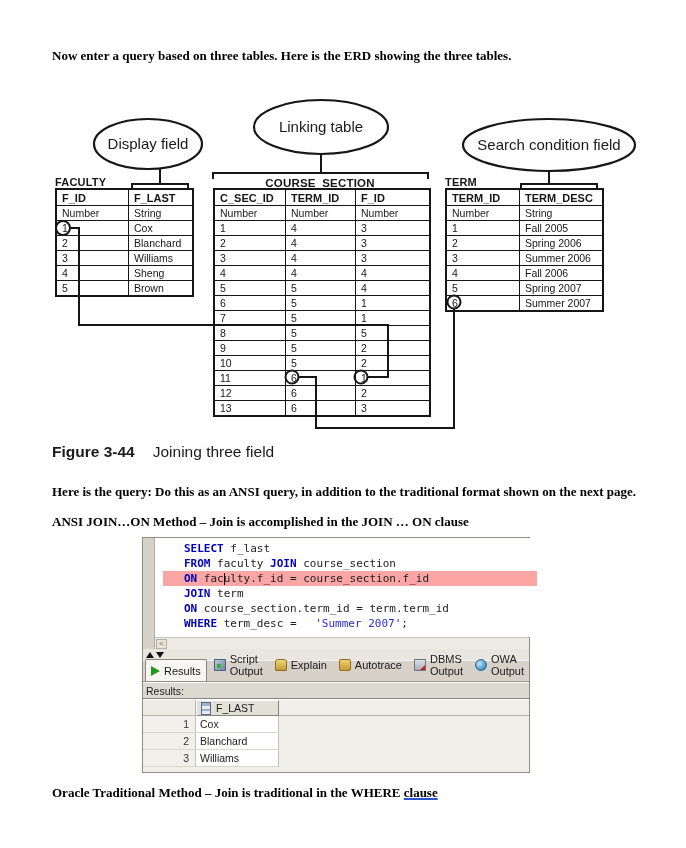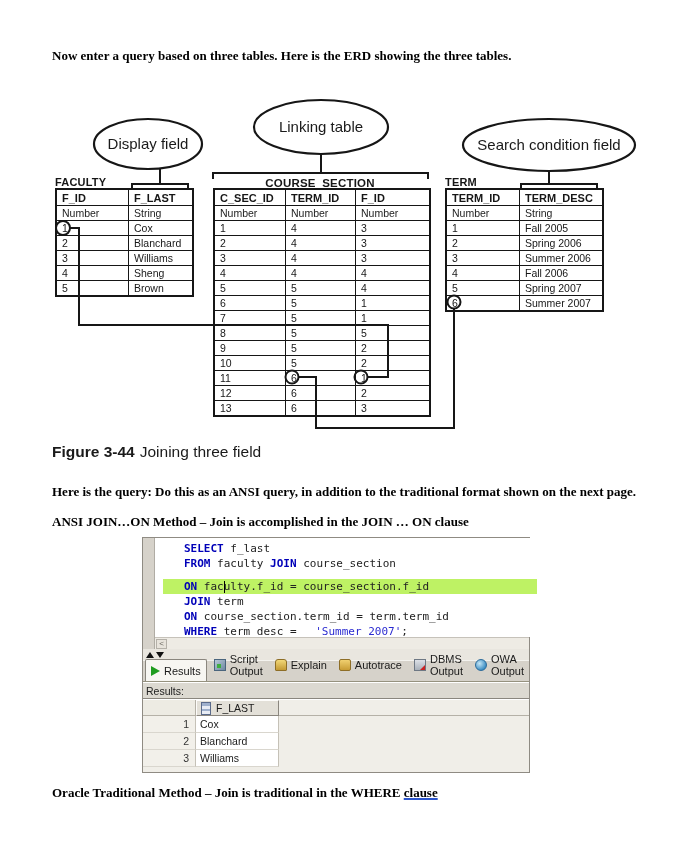--- a/index.html
+++ b/index.html
@@ -1,21 +1,21 @@
 <!DOCTYPE html>
 <html><head>
 <meta charset="utf-8">
 <style>
   html,body{margin:0;padding:0;background:#fff;}
   .page{position:relative;width:686px;height:848px;background:#fff;overflow:hidden;
         font-family:"Liberation Sans",sans-serif;color:#111;}
   .para{position:absolute;font-family:"Liberation Serif",serif;font-weight:700;
         font-size:13px;white-space:nowrap;color:#000;}
   .caption{position:absolute;left:52px;top:443px;font-size:15.5px;color:#1a1a1a;}
-  .caption b{font-weight:700;margin-right:5px;}
+  .caption b{font-weight:700;margin-right:18px;}
   .link{text-decoration:underline;text-decoration-color:#2b55cc;text-decoration-thickness:2px;}
 
   
   .erd-label{position:absolute;font-size:11px;font-weight:700;color:#161616;letter-spacing:.2px;}
   .erd-table{position:absolute;border:2px solid #161616;background:#fff;z-index:1;}
   .erd-row{display:flex;height:15px;box-sizing:border-box;align-items:center;}
   .erd-row + .erd-row{border-top:1.5px solid #161616;}
   .erd-cell{box-sizing:border-box;height:100%;padding-left:5px;font-size:10.5px;
             display:flex;align-items:center;overflow:hidden;white-space:nowrap;color:#161616;}
   .erd-cell + .erd-cell{border-left:1.5px solid #161616;}
@@ -26,21 +26,21 @@
   
   .panel{position:absolute;left:142px;top:537px;width:388px;height:236px;
          border:1px solid #8f8b83;background:#fff;box-sizing:border-box;font-size:11px;}
   .left-strip{position:absolute;left:0;top:0;width:11px;height:111px;background:#d6d2ca;
               border-right:1px solid #b0aca4;}
   .code-area{position:absolute;left:20px;top:0;width:374px;height:99px;background:#fff;
              overflow:hidden;padding-top:3px;box-sizing:border-box;}
   .code-line{position:relative;height:15px;line-height:15px;padding-left:21px;
              font-family:"DejaVu Sans Mono","Liberation Mono",monospace;font-size:11px;
              color:#222;white-space:pre;}
-  .code-line.hl{background:#bef264;margin-top:8px;}
+  .code-line.hl{background:#fca5a5;}
   .kw{color:#0000b8;font-weight:700;}
   .str{color:#2a2ad0;margin-left:12px;}
   .caret{position:absolute;top:2px;width:1.3px;height:12px;background:#000;}
   .hscroll{position:absolute;left:12px;top:99px;width:374px;height:12px;background:#eeebe4;
            border-top:1px solid #c6c2ba;}
   .hs-btn{position:absolute;left:1px;top:1px;width:11px;height:10px;background:#e7e3db;
           border:1px solid #b4b0a8;box-sizing:border-box;font-size:8px;line-height:8px;
           text-align:center;color:#6a675f;}
   .splitter{position:absolute;left:0;top:111px;width:386px;height:11px;background:#e9e6df;
             display:flex;align-items:center;padding-left:3px;box-sizing:border-box;}

